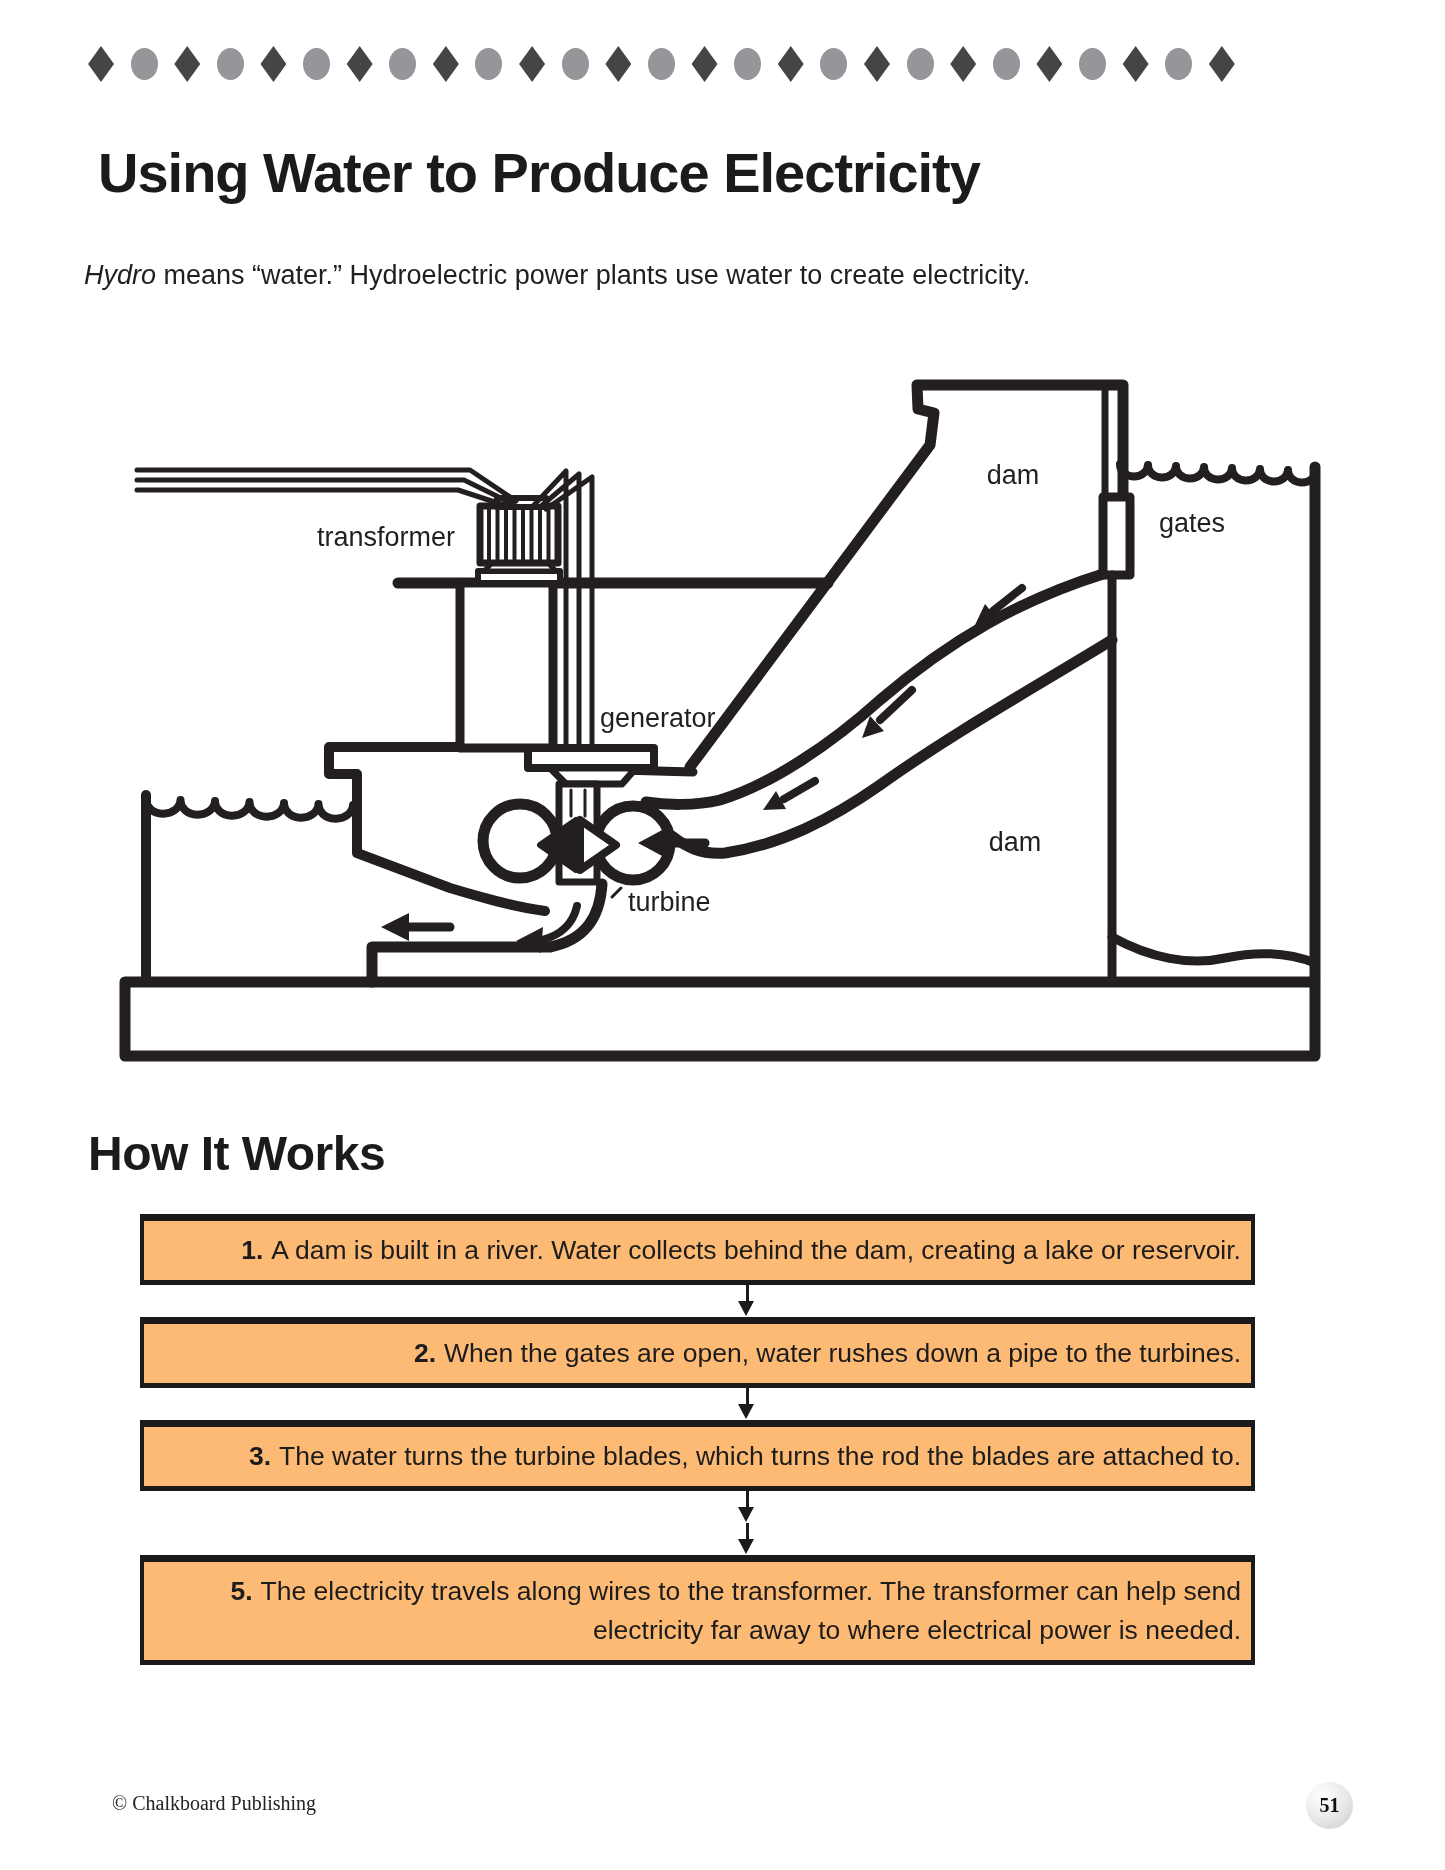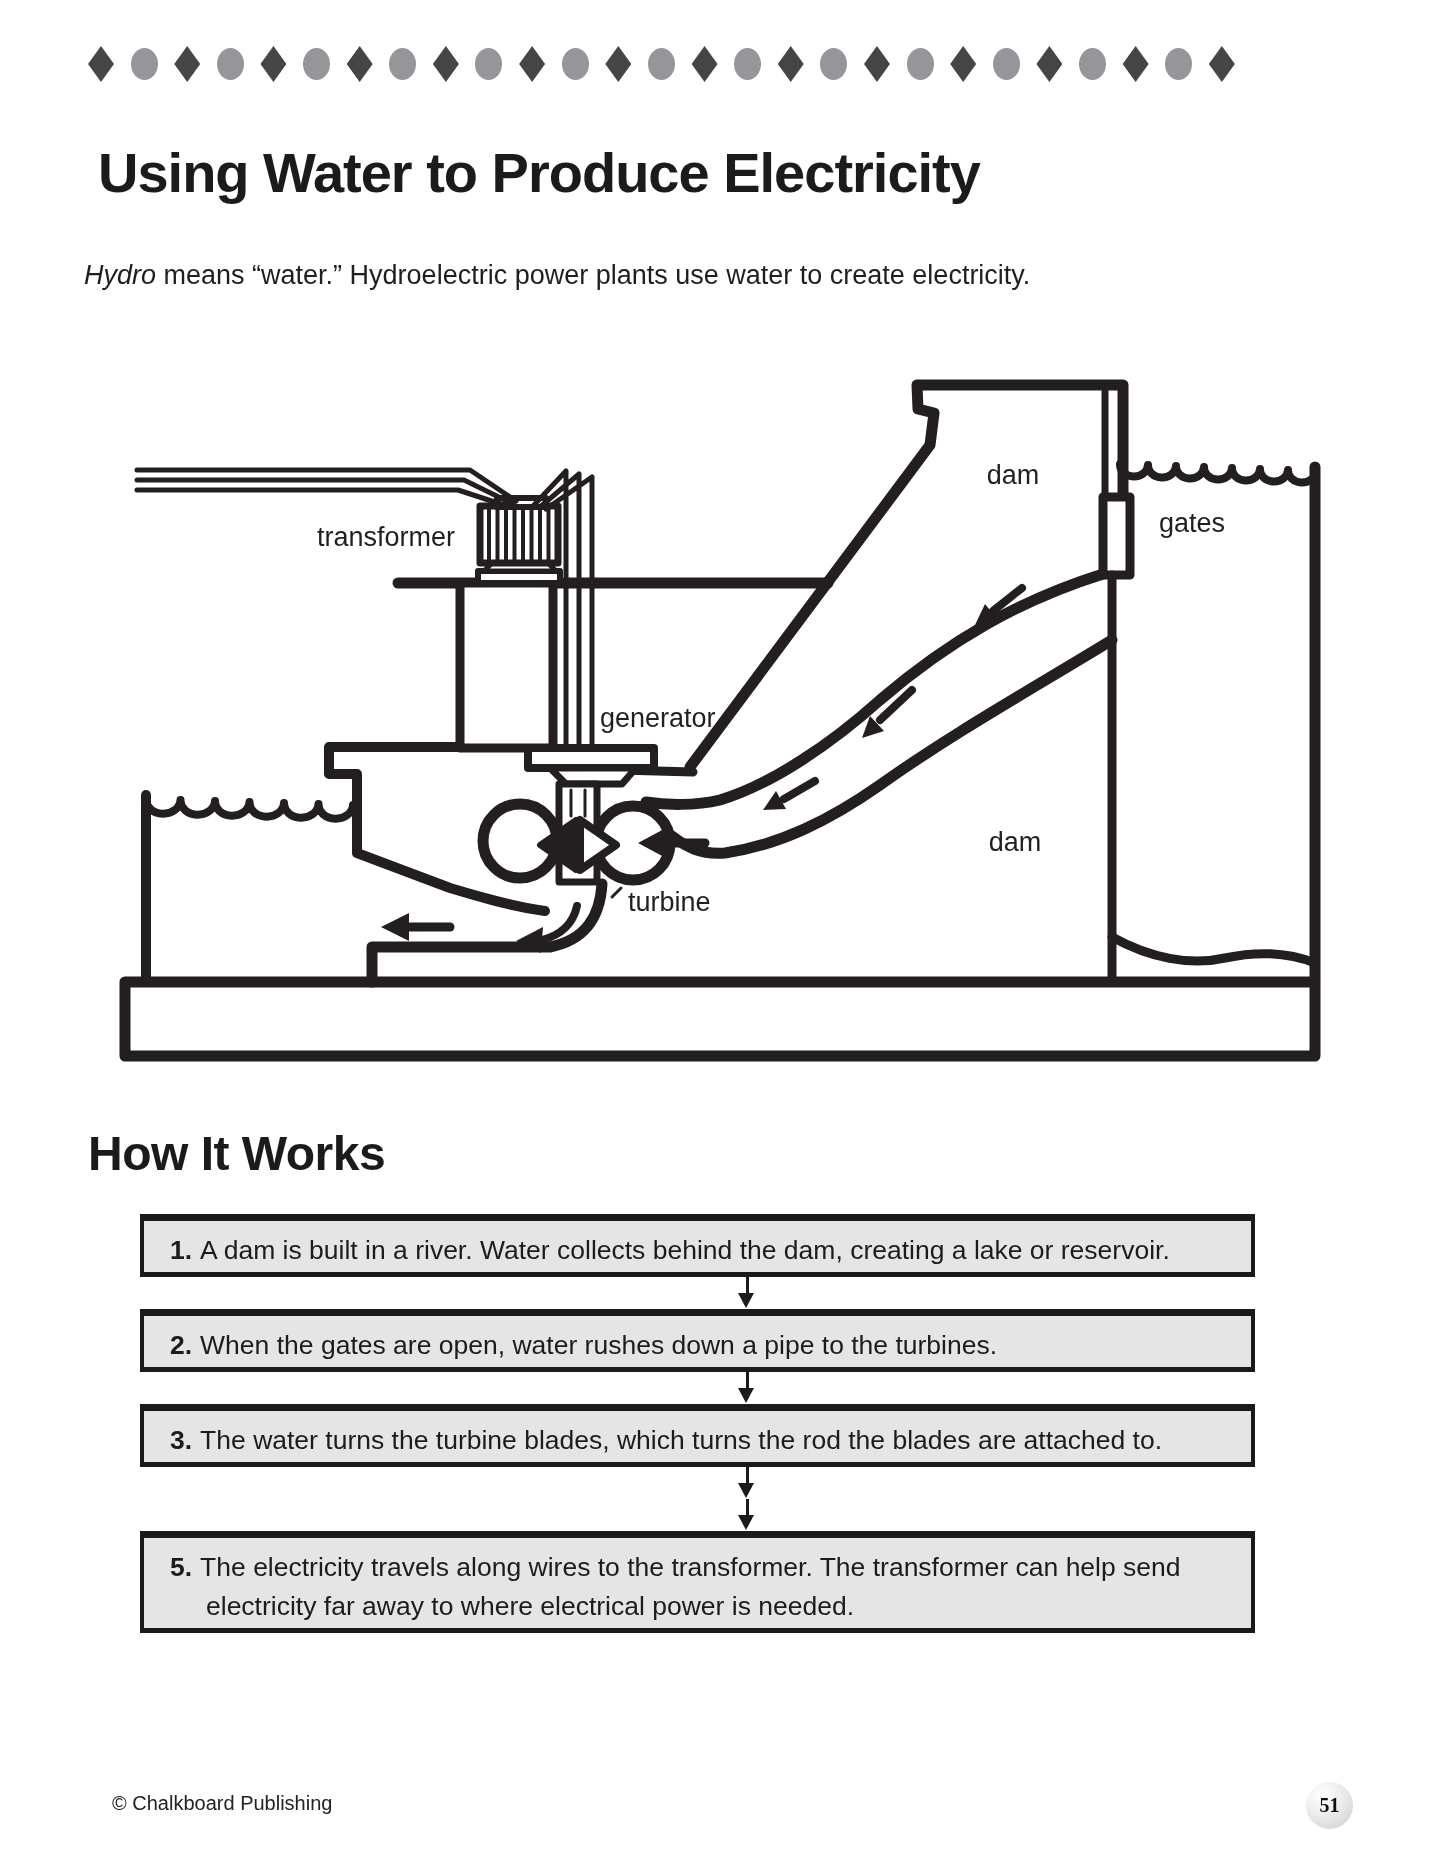--- a/index.html
+++ b/index.html
@@ -27,35 +27,35 @@
   .diagram svg{display:block;width:100%;height:100%;}
   .dlabel{font-family:"Liberation Sans","DejaVu Sans",sans-serif;font-size:27px;fill:#231f20;}
   
   .hiw-heading{
     position:absolute;left:88px;top:1126px;margin:0;
     font-size:48px;font-weight:bold;color:#1b1b1b;letter-spacing:-0.5px;
   }
   .steps{position:absolute;left:140px;top:1214px;width:1115px;}
   .step-box{
     box-sizing:border-box;border:4px solid #1a1a1a;border-top-width:7px;border-bottom-width:5px;
-    background:#e5e5e5;padding:10px 10px 2px 26px;overflow:hidden;
+    background:#fdba74;padding:10px 10px 10px 26px;overflow:hidden;text-align:right;
   }
   .step-line{font-size:26.5px;line-height:39px;white-space:nowrap;}
   .step-line2{font-size:26.5px;line-height:39px;white-space:nowrap;padding-left:36px;}
   .step-num{font-weight:bold;margin-right:8px;}
   .flow-arrow{position:relative;height:32px;}
   .flow-arrow .stick{
     position:absolute;left:calc(50% + 48px);top:0;width:3px;height:18px;background:#1b1b1b;
   }
   .flow-arrow .head{
     position:absolute;left:calc(50% + 48px);top:16px;width:0;height:0;margin-left:-8px;
     border:8px solid transparent;border-top:15px solid #1b1b1b;border-bottom:none;
   }
   
-  .footer-copy{position:absolute;left:112px;top:1792px;font-size:20px;color:#222;}
+  .footer-copy{position:absolute;left:112px;top:1792px;font-size:20px;color:#222;font-family:Liberation Serif, serif;}
   .page-ball{
     position:absolute;left:1306px;top:1782px;width:47px;height:47px;border-radius:50%;
     background:radial-gradient(circle at 34% 28%,#ffffff 0%,#ececec 45%,#d7d7d7 80%,#cfcfcf 100%);
     display:flex;align-items:center;justify-content:center;
     font-size:20px;font-weight:bold;color:#111;font-family:Liberation Serif, serif;
   }
 </style>
 </head>
 <body>
 

